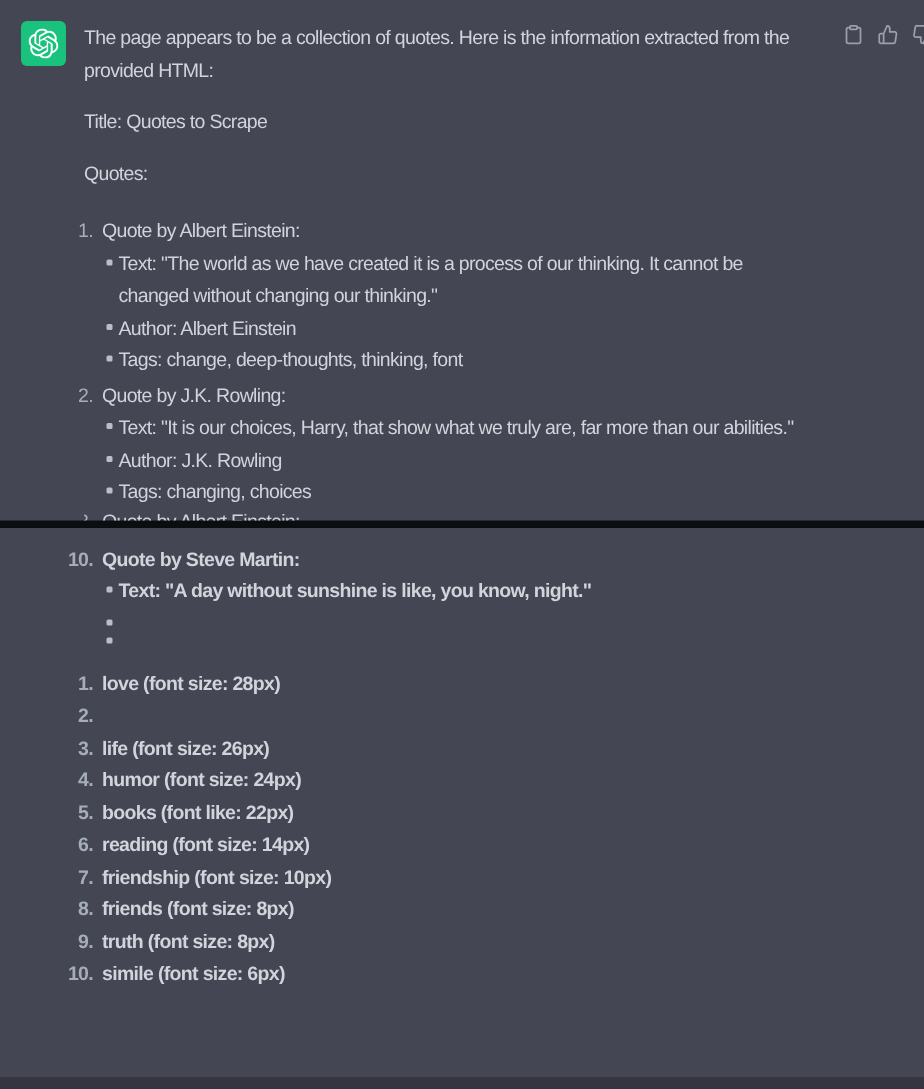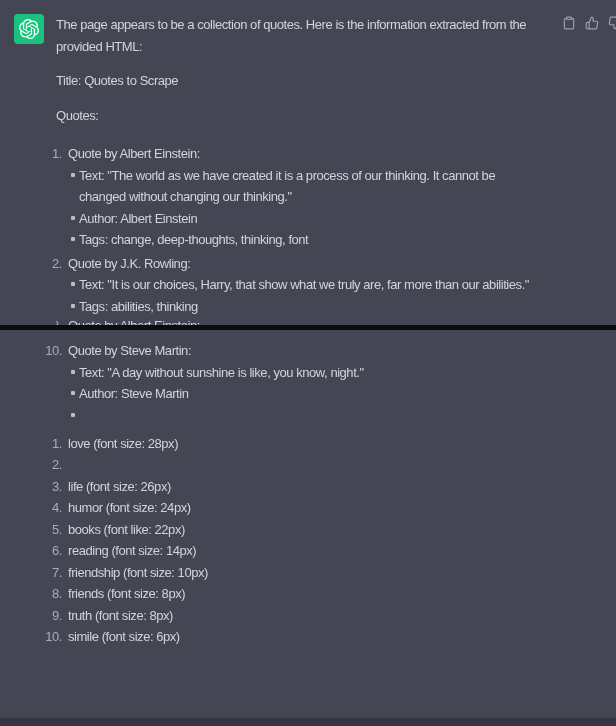--- a/index.html
+++ b/index.html
@@ -17,21 +17,21 @@
   .actions{position:absolute;left:562px;top:16px;display:flex;gap:9px;}
   .actions button{
     all:unset;cursor:pointer;width:14px;height:14px;color:#9b9fab;display:block;
   }
   .actions svg{width:14px;height:14px;display:block;stroke:currentColor;fill:none;
     stroke-width:2;stroke-linecap:round;stroke-linejoin:round;}
   .content{
     position:relative;padding:14px 0 0 56px;width:548px;
     font-size:13px;line-height:21.5px;letter-spacing:-0.45px;color:#d1d5db;
   }
-  .content2{padding-top:0;}
+  .content2{padding-top:0;font-weight:bold;}
   p{margin:13px 0 0 0;white-space:pre;}
   p.first{margin-top:0;}
   .olist{margin-top:17px;}
   .olist.after-divider{margin-top:10px;}
   .olist.tags{margin-top:16px;}
   .q-item + .q-item{margin-top:2px;}
   .row{display:flex;align-items:flex-start;margin-left:-18px;}
   .row .num{
     width:24px;flex:0 0 24px;text-align:right;color:#a6adba;white-space:pre;
   }
@@ -106,21 +106,25 @@
           <div class="row">
             <span class="num">2.</span>
             <span class="txt">Quote by J.K. Rowling:</span>
           </div>
           <div class="sub">
             <span class="dot"></span>
             <span class="txt">Text: "It is our choices, Harry, that show what we truly are, far more than our abilities."</span>
           </div>
           <div class="sub">
             <span class="dot"></span>
-            <span class="txt">Tags: abilities, thinking</span>
+            <span class="txt">Author: J.K. Rowling</span>
+          </div>
+          <div class="sub">
+            <span class="dot"></span>
+            <span class="txt">Tags: changing, choices</span>
           </div>
         </div>
       </div>
     <div class="sliver">
       <div class="inner row">
         <span class="num">3.</span>
         <span class="txt">Quote by Albert Einstein:</span>
       </div>
     </div>
   </div>
@@ -133,21 +137,20 @@
           <div class="row">
             <span class="num">10.</span>
             <span class="txt">Quote by Steve Martin:</span>
           </div>
           <div class="sub">
             <span class="dot"></span>
             <span class="txt">Text: "A day without sunshine is like, you know, night."</span>
           </div>
           <div class="sub">
             <span class="dot"></span>
-            <span class="txt">Author: Steve Martin</span>
           </div>
           <div class="sub">
             <span class="dot"></span>
           </div>
         </div>
       </div>
     <div class="olist tags" id="tags-list">
         <div class="row">
           <span class="num">1.</span>
           <span class="txt">love (font size: 28px)</span>

